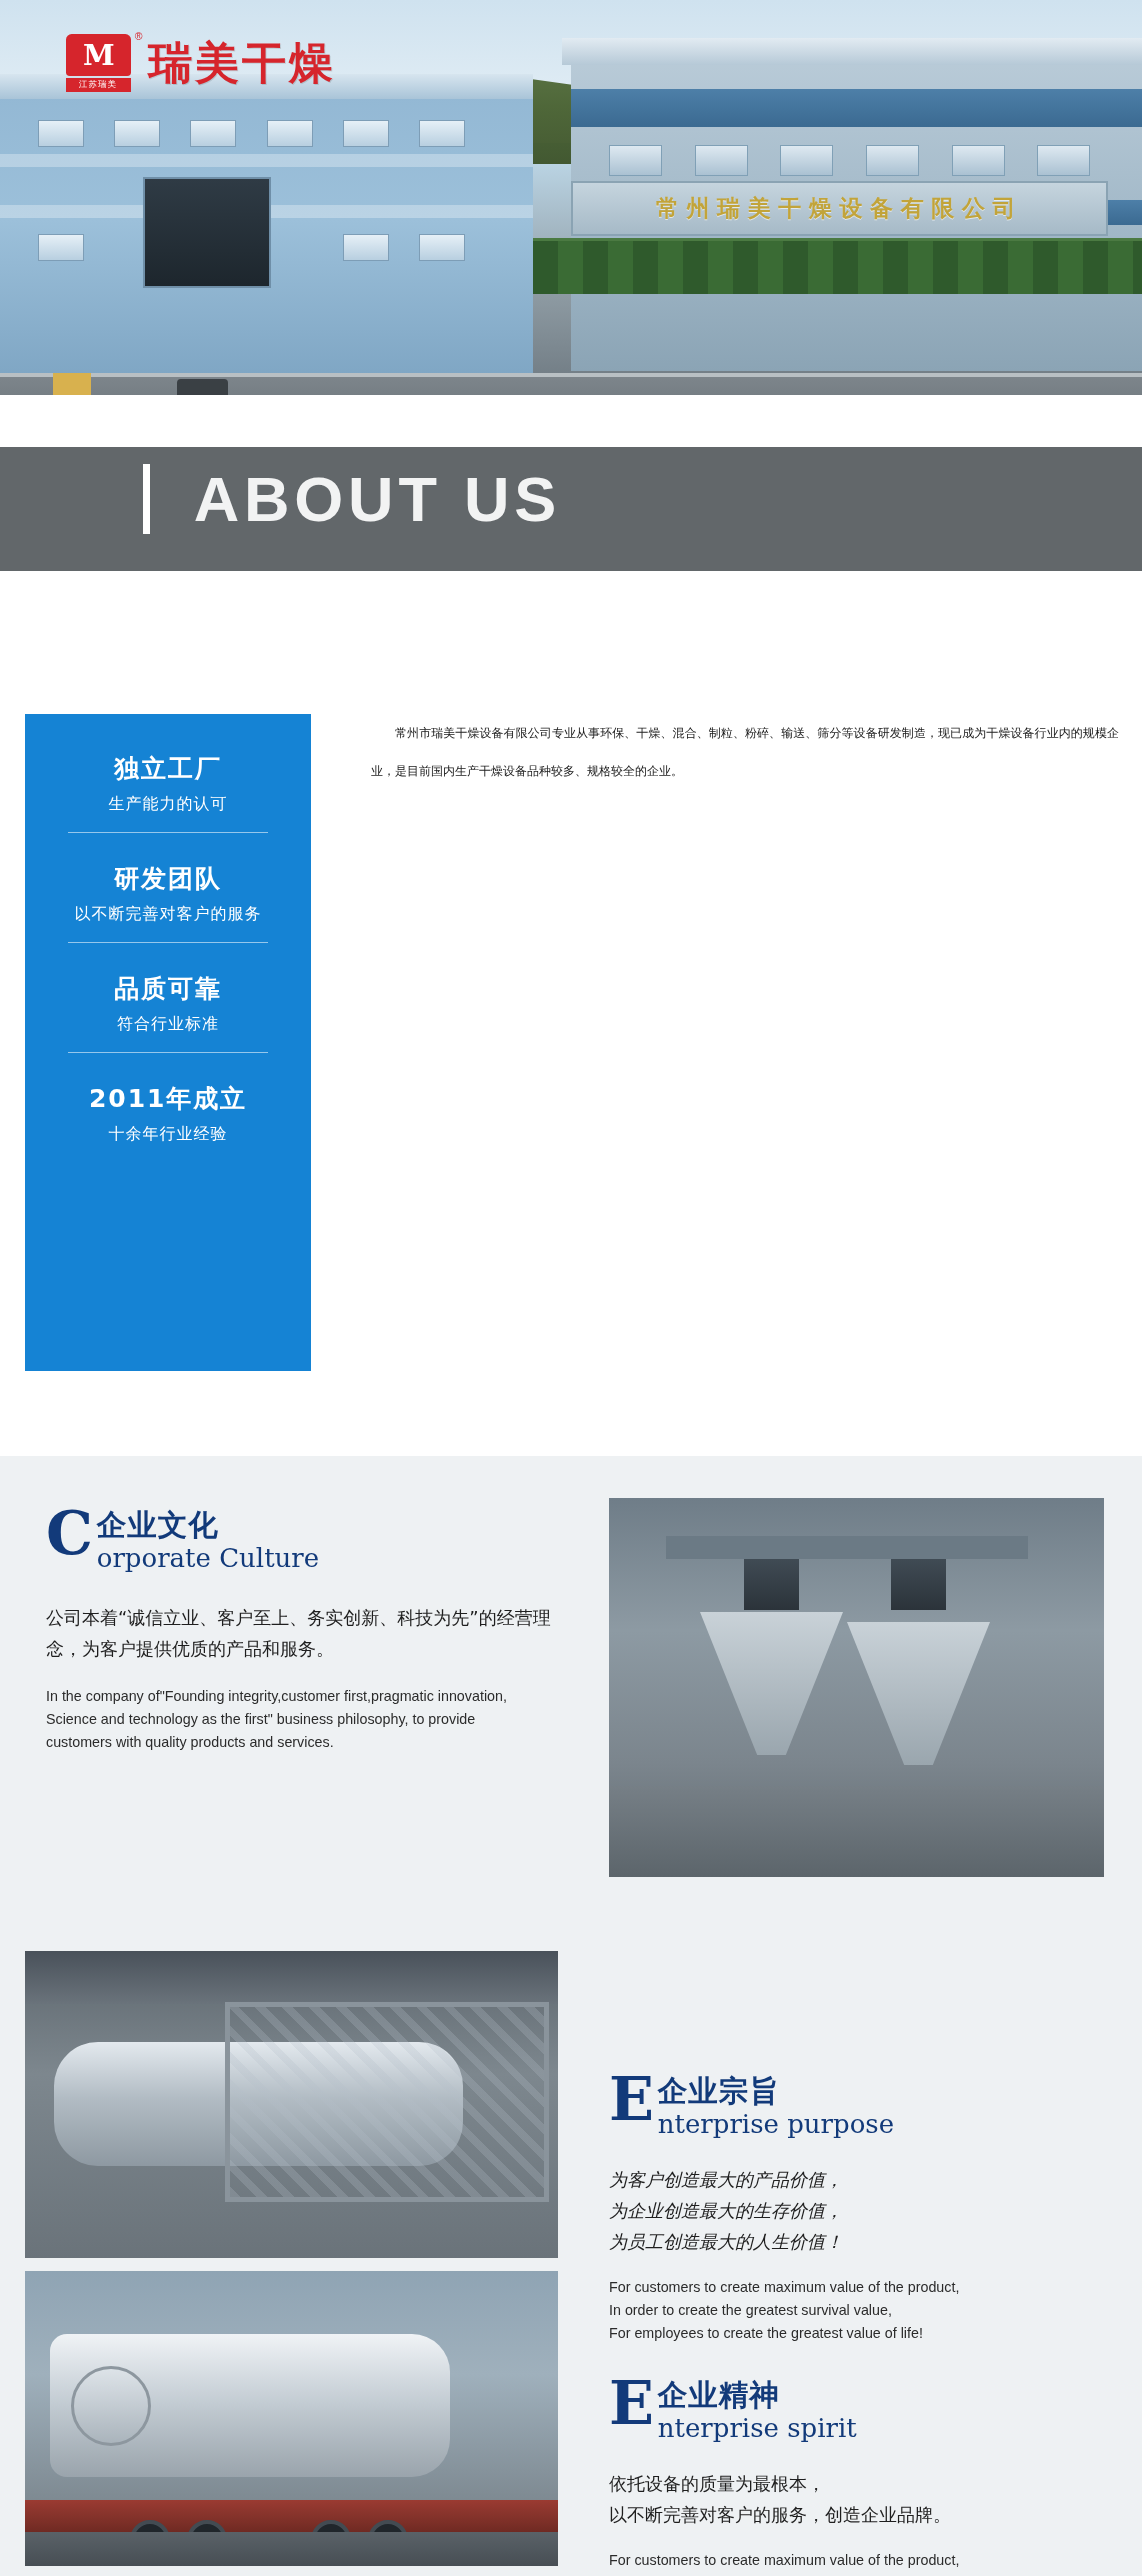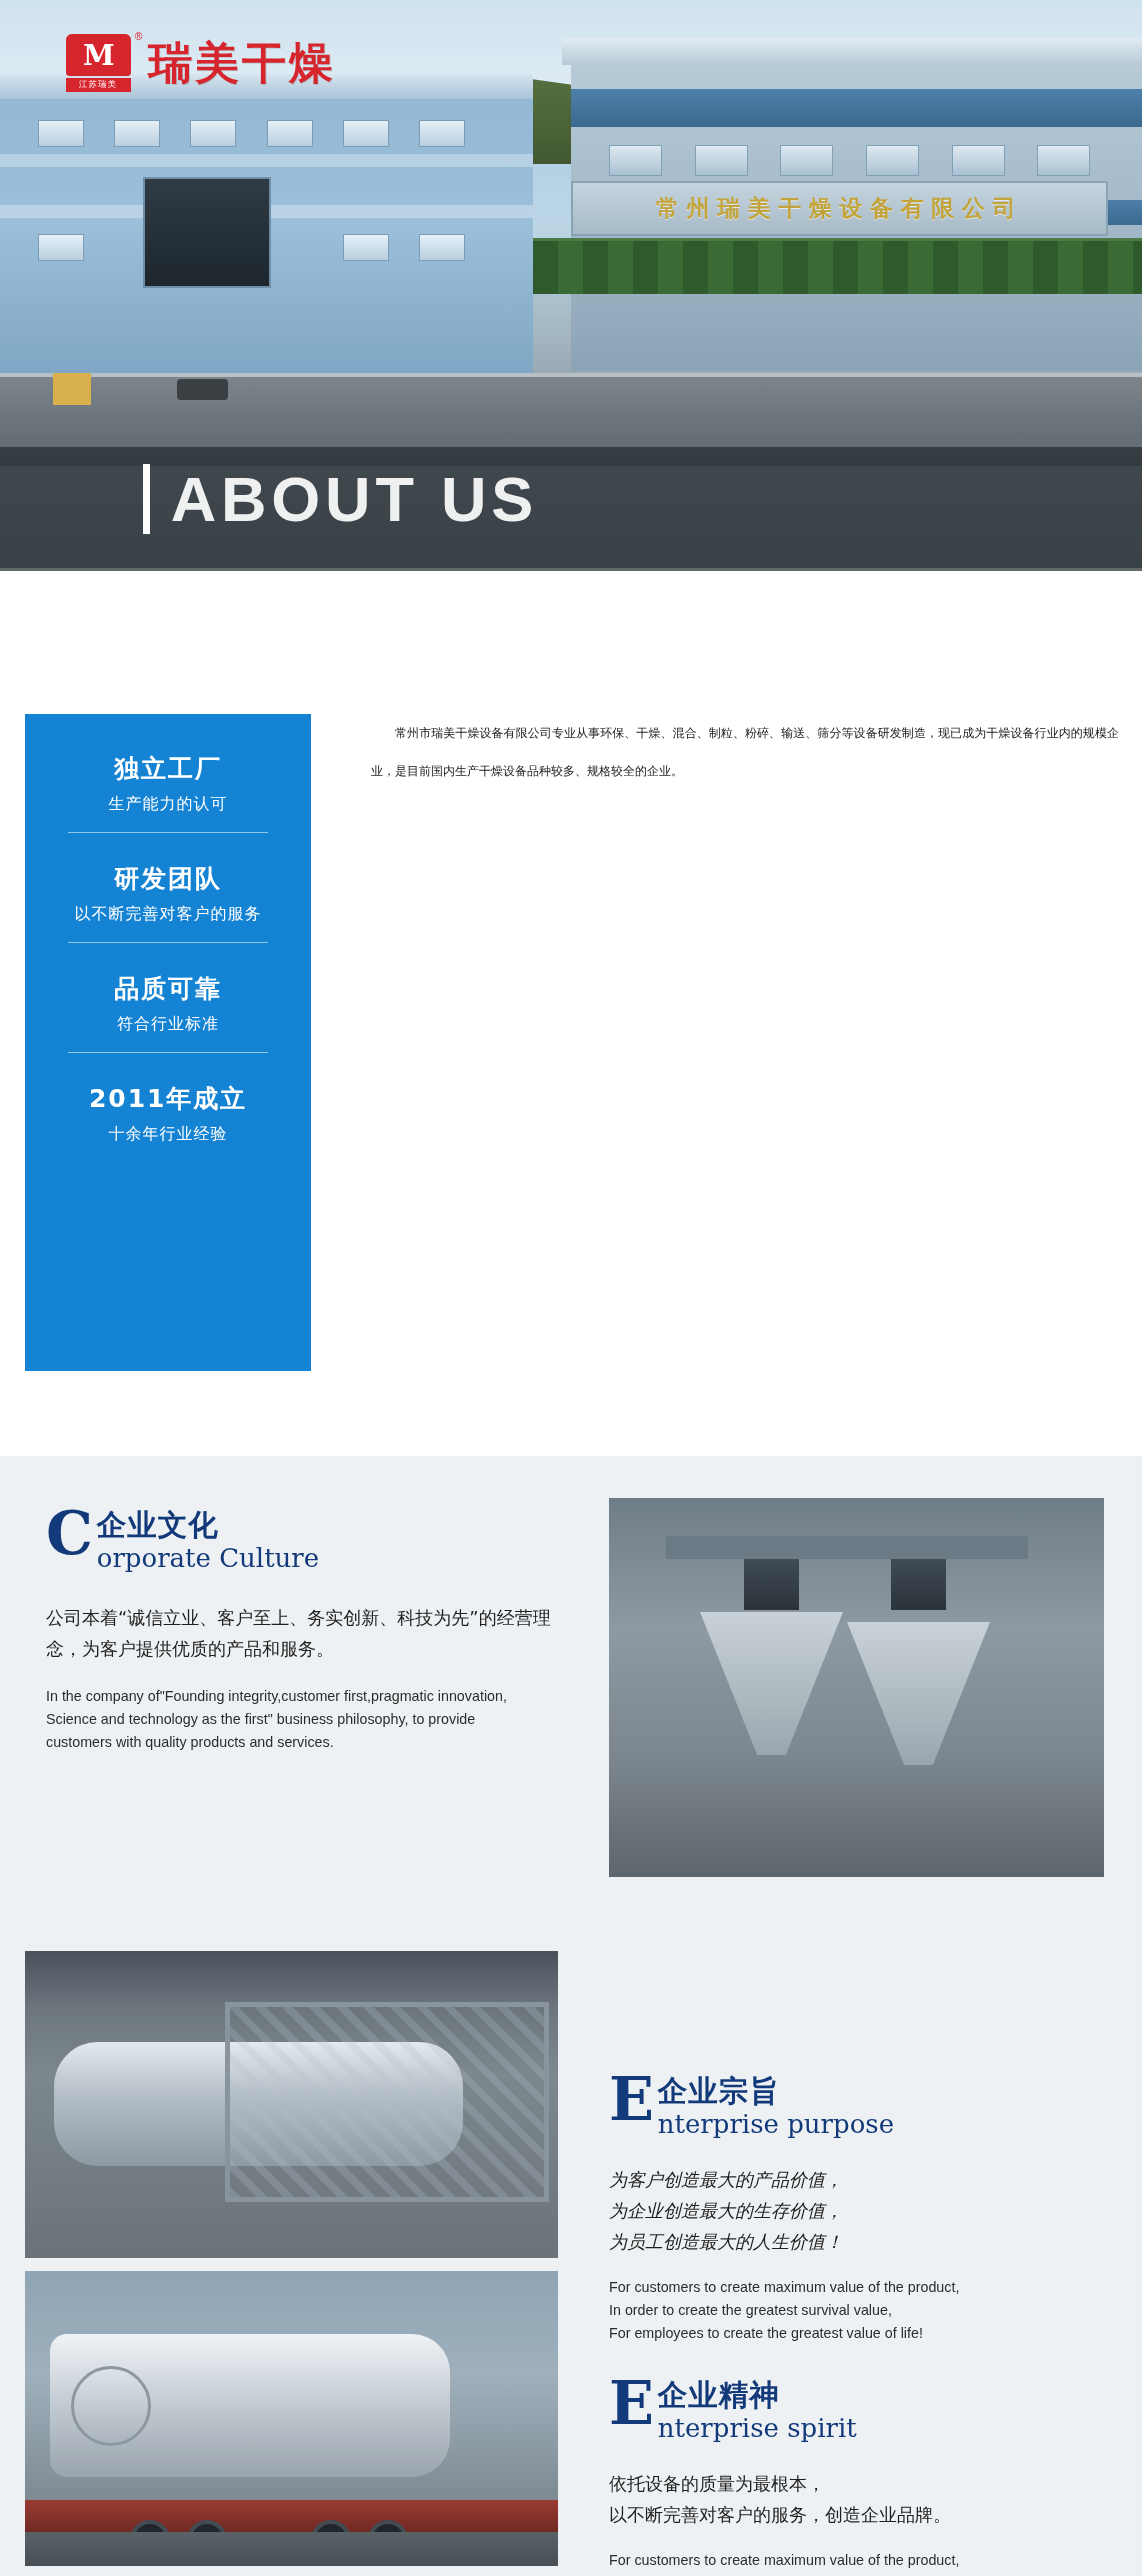--- a/index.html
+++ b/index.html
@@ -17,21 +17,21 @@
     width: 1142px;
     height: 2576px;
     overflow: hidden;
     background: #ffffff;
   }
 
   
   .hero {
     position: relative;
     width: 1142px;
-    height: 568px;
+    height: 395px;
     overflow: hidden;
     background: linear-gradient(180deg, #9fc6e0 0%, #bcd6e6 40%, #8d9aa2 75%, #6d7880 100%);
     text-align: center;
   }
   
   .hero .sky {
     position: absolute; left: 0; top: 0; width: 1142px; height: 143px;
     background: linear-gradient(180deg, #cfe2ef 0%, #e8f1f7 100%);
   }
   
@@ -127,21 +127,21 @@
   }
   .aboutus-band {
     position: absolute;
     left: 0; top: 447px;
     width: 1142px; height: 124px;
     background: rgba(38,44,48,.72);
   }
   .aboutus-inner {
     position: absolute;
     left: 143px; top: 463px;
-    display: flex; align-items: center;
+    display: flex; align-items: center; gap: 23px;
   }
   .aboutus-bar {
     width: 6.7px; height: 70px; background: #ffffff; margin-right: 21px;
   }
   .aboutus-text {
     font-size: 63px; font-weight: bold; color: #ffffff;
     letter-spacing: 4.8px;
     opacity: .92;
     font-family: "Liberation Sans", sans-serif;
   }

